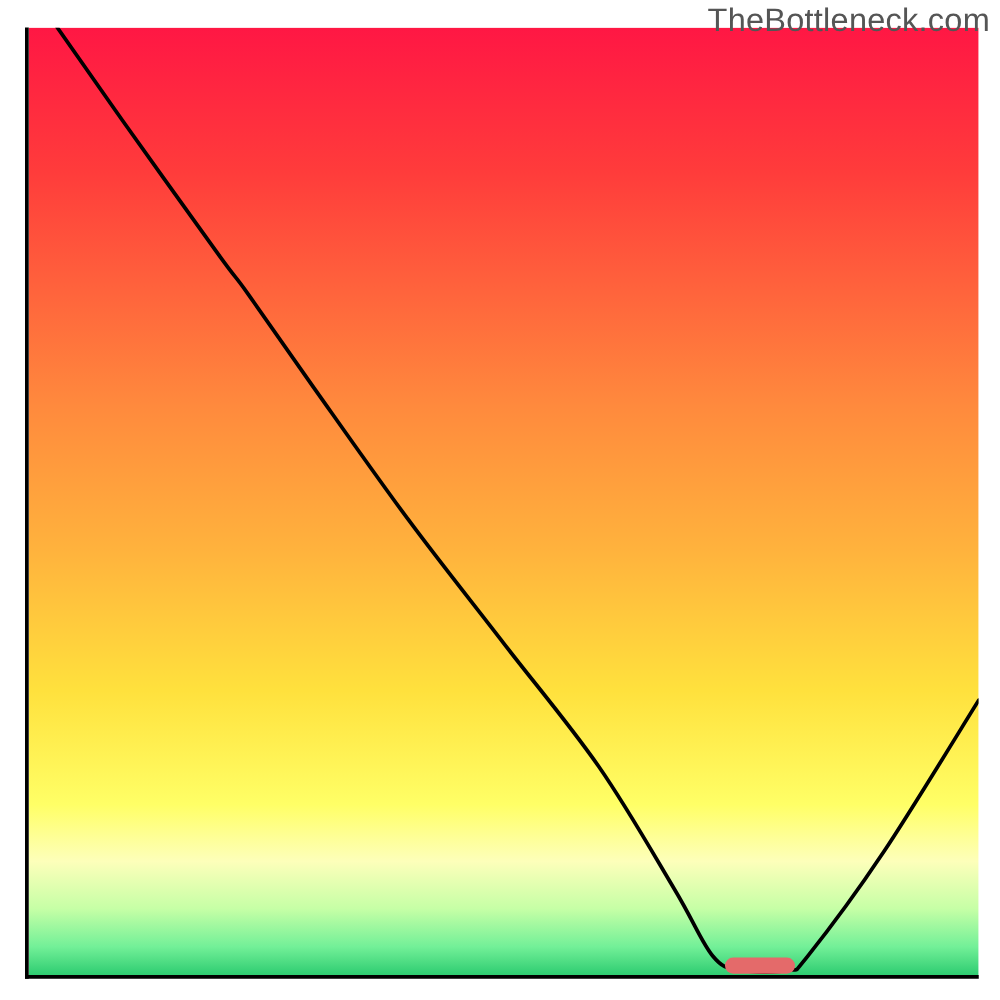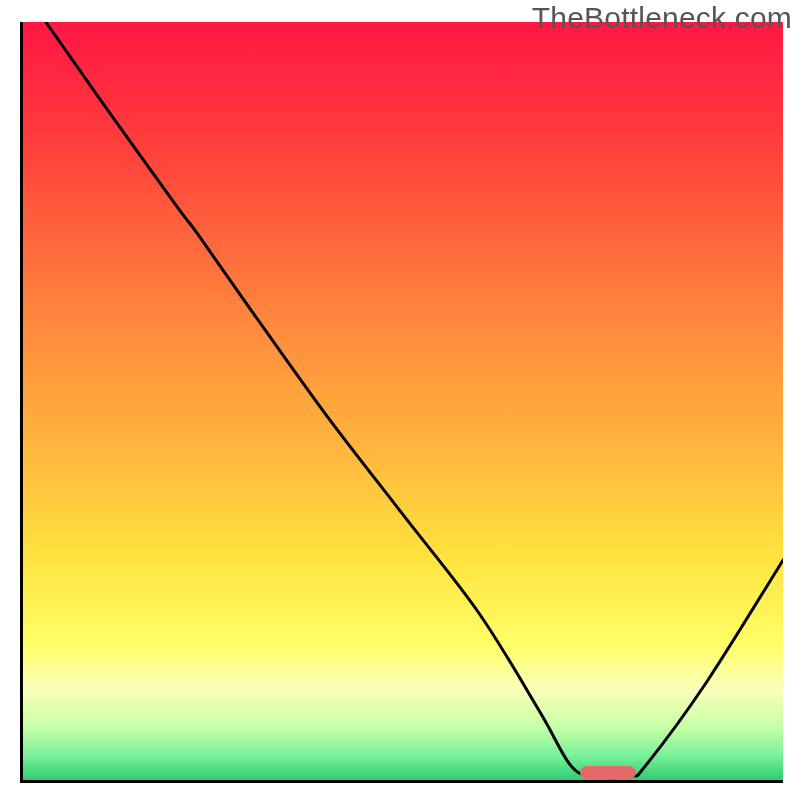--- a/index.html
+++ b/index.html
@@ -13,21 +13,21 @@
   .chart-container {
     position: relative;
     width: 800px;
     height: 800px;
   }
   .watermark {
     position: absolute;
     top: 1px;
     right: 8px;
     color: #555555;
-    font-size: 30px;
+    font-size: 26px;
     font-weight: 500;
     letter-spacing: 0.2px;
     z-index: 10;
   }
   .plot-area {
     position: absolute;
     left: 20px;
     top: 22px;
     width: 760px;
     height: 758px;

